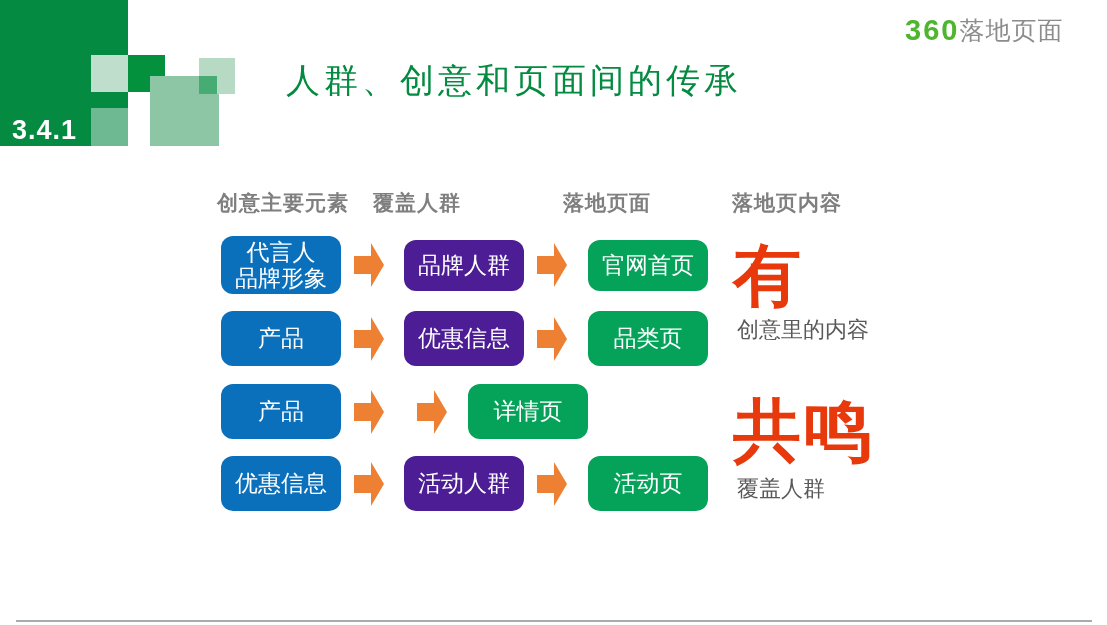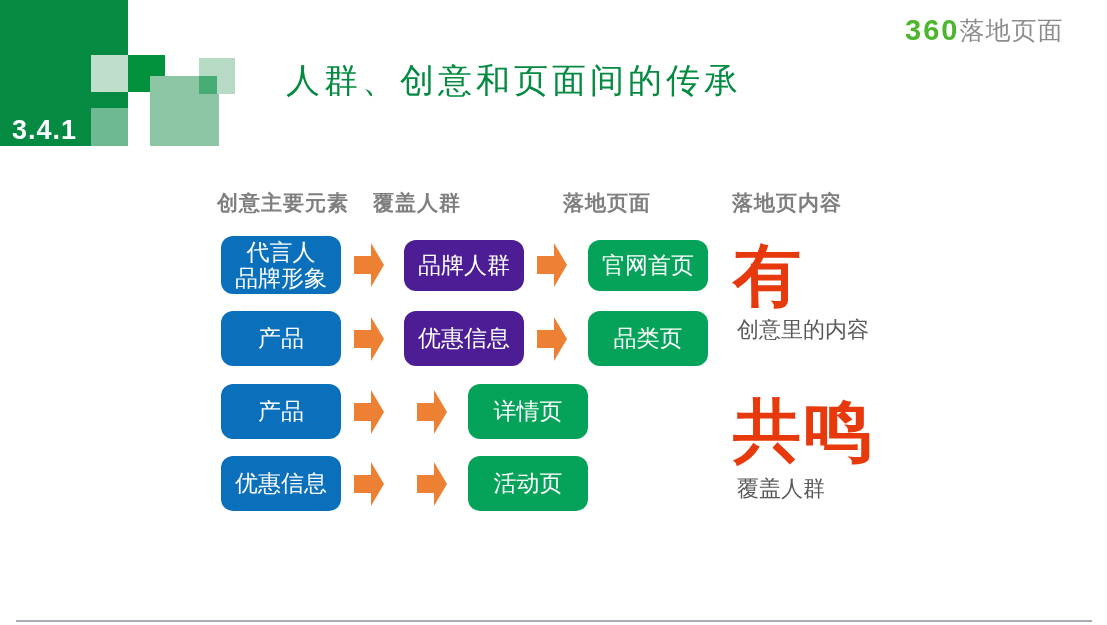--- a/index.html
+++ b/index.html
@@ -121,20 +121,21 @@
     <div class="box box-page">详情页</div>
   </div>
 
   <div class="flow-row r4">
     <div class="box box-creative">优惠信息</div>
     <div class="gap-a"></div>
     <svg class="flow-arrow" viewBox="0 0 30 44">
         <polygon points="0,13 17,13 17,0 30,22 17,44 17,31 0,31" fill="#EE8034"></polygon>
       </svg>
     <div class="gap-b"></div>
+    <div class="box box-audience">活动人群</div>
     <div class="gap-c"></div>
     <svg class="flow-arrow" viewBox="0 0 30 44">
         <polygon points="0,13 17,13 17,0 30,22 17,44 17,31 0,31" fill="#EE8034"></polygon>
       </svg>
     <div class="gap-d"></div>
     <div class="box box-page">活动页</div>
   </div>
 
   <div class="kw kw1">有</div>
   <div class="kw-caption cap1">创意里的内容</div>

